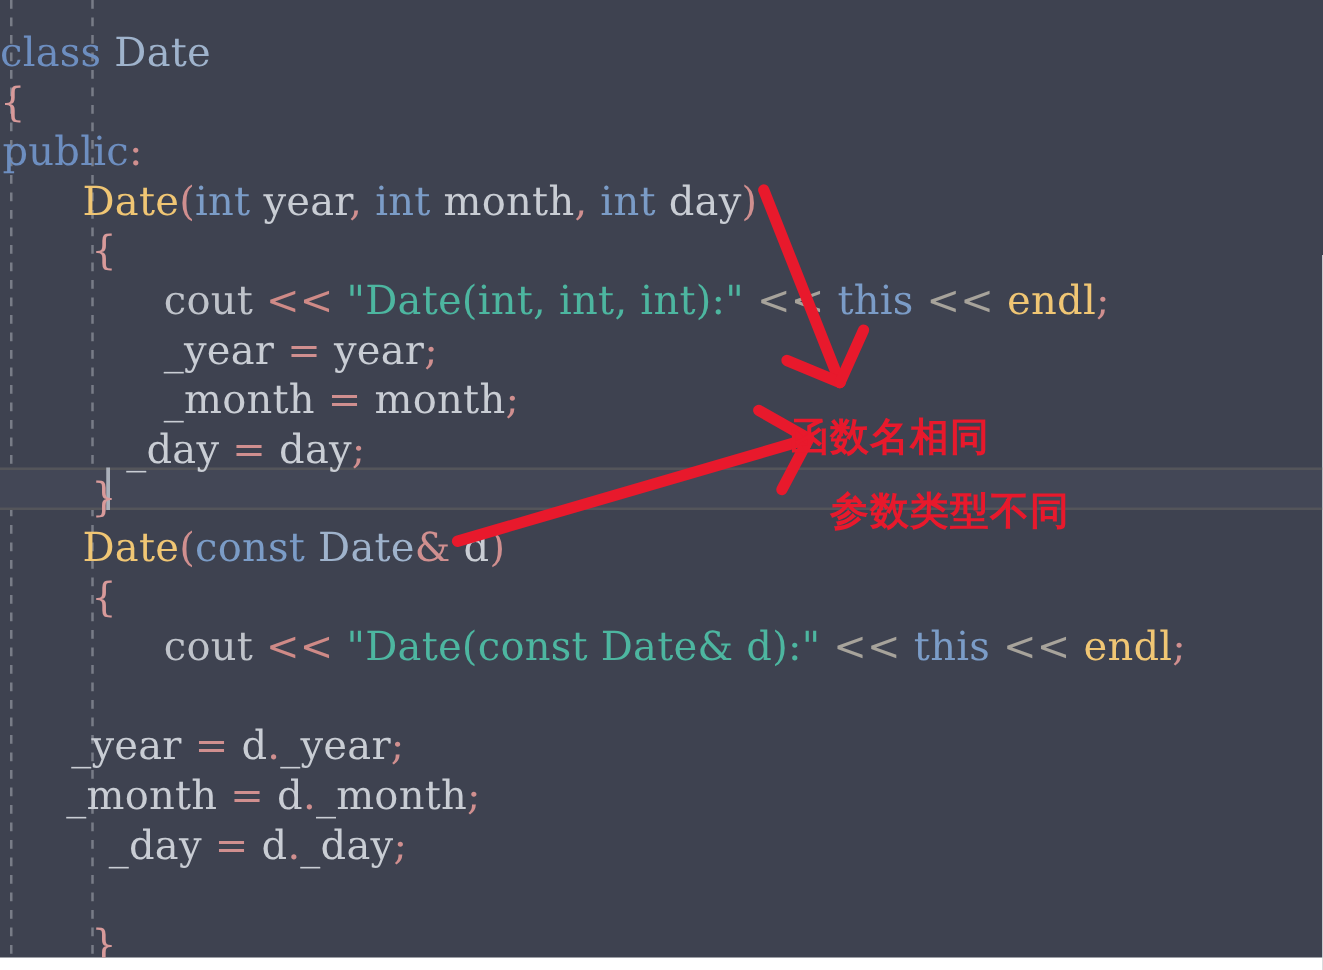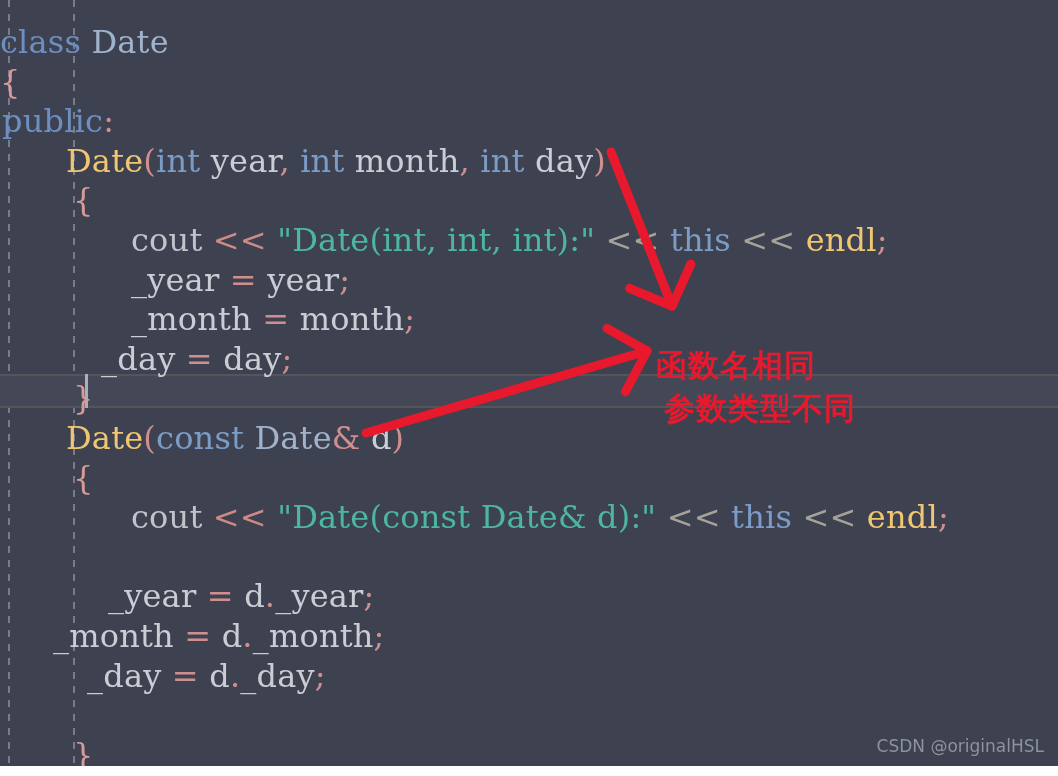--- a/index.html
+++ b/index.html
@@ -100,21 +100,21 @@
   }
   .cn-note {
     position: absolute;
     color: #e8192c;
     font-family: "DejaVu Sans", "Liberation Sans", sans-serif;
     font-weight: bold;
     font-size: 31px;
     letter-spacing: 1px;
     white-space: nowrap;
   }
-  #cn-note-0 { left: 656px; top: 329px; margin-top: 16px; }
+  #cn-note-0 { left: 632px; top: 329px; }
   #cn-note-1 { left: 664px; top: 388px; }
   
   #watermark {
     position: absolute;
     right: 14px;
     top: 736px;
     color: #8d929c;
     font-family: "DejaVu Sans", "Liberation Sans", sans-serif;
     font-size: 17px;
     white-space: nowrap;
@@ -141,21 +141,21 @@
         <div class="line" style="top: 180.4px;"><span class="code" style="padding-left: 73px;"><span class="t-brace">{</span></span></div>
         <div class="line" style="top: 220px;"><span class="code" style="padding-left: 131px;"><span class="t-cout">cout</span><span class="t-op"> &lt;&lt; </span><span class="t-str">"Date(int, int, int):"</span><span class="t-opdim"> &lt;&lt; </span><span class="t-builtin">this</span><span class="t-opdim"> &lt;&lt; </span><span class="t-endl">endl</span><span class="t-punct">;</span></span></div>
         <div class="line" style="top: 259.6px;"><span class="code" style="padding-left: 131px;"><span class="t-var">_year</span><span class="t-punct"> = </span><span class="t-var">year</span><span class="t-punct">;</span></span></div>
         <div class="line" style="top: 299.2px;"><span class="code" style="padding-left: 131px; margin-top: 42px;"><span class="t-var">_month</span><span class="t-punct"> = </span><span class="t-var">month</span><span class="t-punct">;</span></span></div>
         <div class="line" style="top: 338.8px;"><span class="code" style="padding-left: 101px;"><span class="t-var">_day</span><span class="t-punct"> = </span><span class="t-var">day</span><span class="t-punct">;</span></span></div>
         <div class="line" style="top: 378.4px;"><span class="code" style="padding-left: 73px;"><span class="t-brace">}</span></span></div>
         <div class="line" style="top: 418px;"><span class="code" style="padding-left: 66px;"><span class="t-fn">Date</span><span class="t-punct">(</span><span class="t-builtin">const</span><span class="t-var"> </span><span class="t-type">Date</span><span class="t-punct">&amp;</span><span class="t-var"> d</span><span class="t-punct">)</span></span></div>
         <div class="line" style="top: 457.6px;"><span class="code" style="padding-left: 73px;"><span class="t-brace">{</span></span></div>
         <div class="line" style="top: 497.2px;"><span class="code" style="padding-left: 131px;"><span class="t-cout">cout</span><span class="t-op"> &lt;&lt; </span><span class="t-str">"Date(const Date&amp; d):"</span><span class="t-opdim"> &lt;&lt; </span><span class="t-builtin">this</span><span class="t-opdim"> &lt;&lt; </span><span class="t-endl">endl</span><span class="t-punct">;</span></span></div>
         <div class="line" style="top: 536.8px;"><span class="code" style="padding-left: 0px;"></span></div>
-        <div class="line" style="top: 576.4px;"><span class="code" style="padding-left: 108px;"><span class="t-var">_year</span><span class="t-punct"> = </span><span class="t-var">d</span><span class="t-punct">.</span><span class="t-var">_year</span><span class="t-punct">;</span></span></div>
+        <div class="line" style="top: 576.4px;"><span class="code" style="padding-left: 57px;"><span class="t-var">_year</span><span class="t-punct"> = </span><span class="t-var">d</span><span class="t-punct">.</span><span class="t-var">_year</span><span class="t-punct">;</span></span></div>
         <div class="line" style="top: 616px;"><span class="code" style="padding-left: 53px;"><span class="t-var">_month</span><span class="t-punct"> = </span><span class="t-var">d</span><span class="t-punct">.</span><span class="t-var">_month</span><span class="t-punct">;</span></span></div>
         <div class="line" style="top: 655.6px;"><span class="code" style="padding-left: 87px;"><span class="t-var">_day</span><span class="t-punct"> = </span><span class="t-var">d</span><span class="t-punct">.</span><span class="t-var">_day</span><span class="t-punct">;</span></span></div>
         <div class="line" style="top: 695.2px;"><span class="code" style="padding-left: 0px;"></span></div>
         <div class="line" style="top: 734.8px;"><span class="code" style="padding-left: 73px;"><span class="t-brace">}</span></span></div>
       </div>
 
   </div>
 
   <svg id="overlay" viewBox="0 0 1058 776" width="1058" height="776" xmlns="http://www.w3.org/2000/svg">
     <g id="arrows-group">
@@ -165,15 +165,14 @@
         <line x1="366" y1="433" x2="647" y2="351" stroke="#e8192c" stroke-width="9" stroke-linecap="round"></line>
         <line x1="647" y1="351" x2="625.4785334403848" y2="391.65496866464616" stroke="#e8192c" stroke-width="9" stroke-linecap="round"></line>
         <line x1="647" y1="351" x2="606.990783033104" y2="328.30060446408663" stroke="#e8192c" stroke-width="9" stroke-linecap="round"></line>
       </g>
   </svg>
 
   <div class="cn-note" id="cn-note-0">函数名相同</div>
 
   <div class="cn-note" id="cn-note-1">参数类型不同</div>
 
-  <div id="watermark">CSDN @originalHSL</div>
 
 </div>
 
 </body></html>

